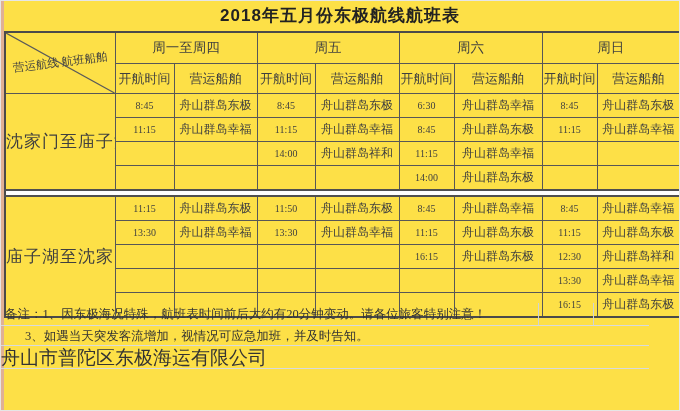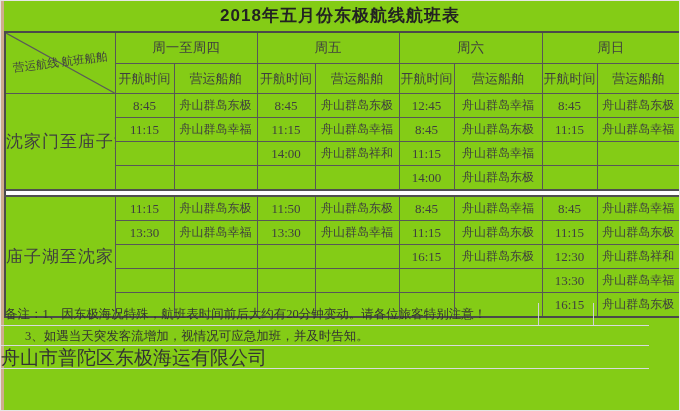--- a/index.html
+++ b/index.html
@@ -1,18 +1,18 @@
 <!DOCTYPE html>
 <html><head>
 <meta charset="utf-8">
 <style>
   html,body{margin:0;padding:0;background:#888;}
   .page{
     position:relative;width:680px;height:411px;margin:0 auto;
-    background:#84cc16;overflow:hidden;
+    background:#fde047;overflow:hidden;
     font-family:"Liberation Sans","DejaVu Sans",sans-serif;
     color:#3b3b3b;border:1px solid #e6e6e6;box-sizing:border-box;
   }
   .edge-left{position:absolute;left:0;top:0;width:3px;height:100%;background:#dba7a2;opacity:.85;}
   .title{
     position:absolute;top:0;left:0;width:100%;height:30px;line-height:30px;
     text-align:center;font-size:17px;font-weight:bold;color:#222;
     font-family:"Liberation Sans","DejaVu Sans",sans-serif;letter-spacing:1px;
   }
   table.tt{
@@ -29,21 +29,21 @@
   tr.hd1 td{height:30px;font-size:13.5px;}
   tr.hd2 td{height:29px;font-size:13px;}
   tr.data td{height:23px;}
   td.corner{position:relative;}
   td.corner svg{position:absolute;left:0;top:0;width:100%;height:100%;}
   .corner-text{
     position:absolute;left:0;top:22px;width:100%;text-align:center;
     font-size:11.5px;transform:rotate(-7deg);letter-spacing:0px;white-space:nowrap;
   }
   td.route{font-size:17px;letter-spacing:1px;}
-  td.time{font-size:13px;}
+  td.time{font-size:10px;}
   td.vessel{font-size:12px;margin-left:12px;}
   tr.sep td{
     height:4px;border-left:none;border-right:none;
     border-top:2px solid #4f4f4f;border-bottom:2px solid #4f4f4f;background:#fdfdfd;
   }
   .notes{
     position:absolute;left:0;top:302px;width:648px;
     font-family:"Liberation Serif","DejaVu Serif",serif;font-size:12.5px;color:#333;
   }
   .note-row{position:relative;padding-left:4px;box-sizing:border-box;white-space:nowrap;overflow:hidden;}
@@ -98,21 +98,21 @@
         <td>营运船舶</td>
         <td>开航时间</td>
         <td>营运船舶</td>
       </tr>
     <tr class="data">
           <td class="route" rowspan="4">沈家门至庙子湖</td>
           <td class="time">8:45</td>
           <td class="vessel">舟山群岛东极</td>
           <td class="time">8:45</td>
           <td class="vessel">舟山群岛东极</td>
-          <td class="time">12:45</td>
+          <td class="time">6:30</td>
           <td class="vessel">舟山群岛幸福</td>
           <td class="time">8:45</td>
           <td class="vessel">舟山群岛东极</td>
         </tr>
         <tr class="data">
           <td class="time">11:15</td>
           <td class="vessel">舟山群岛幸福</td>
           <td class="time">11:15</td>
           <td class="vessel">舟山群岛幸福</td>
           <td class="time">8:45</td>

